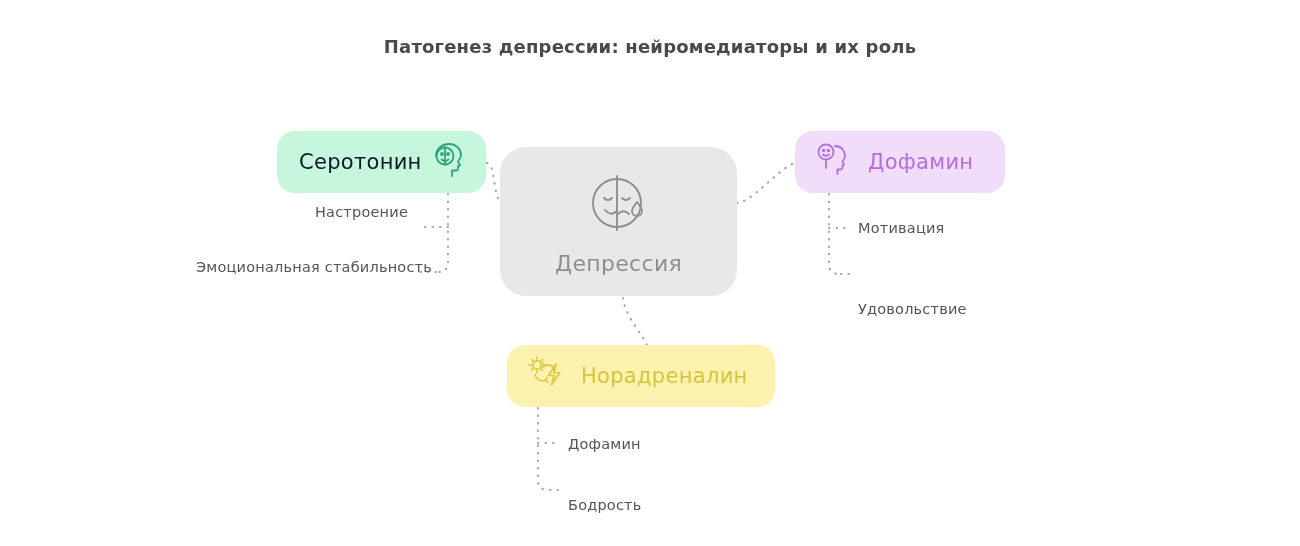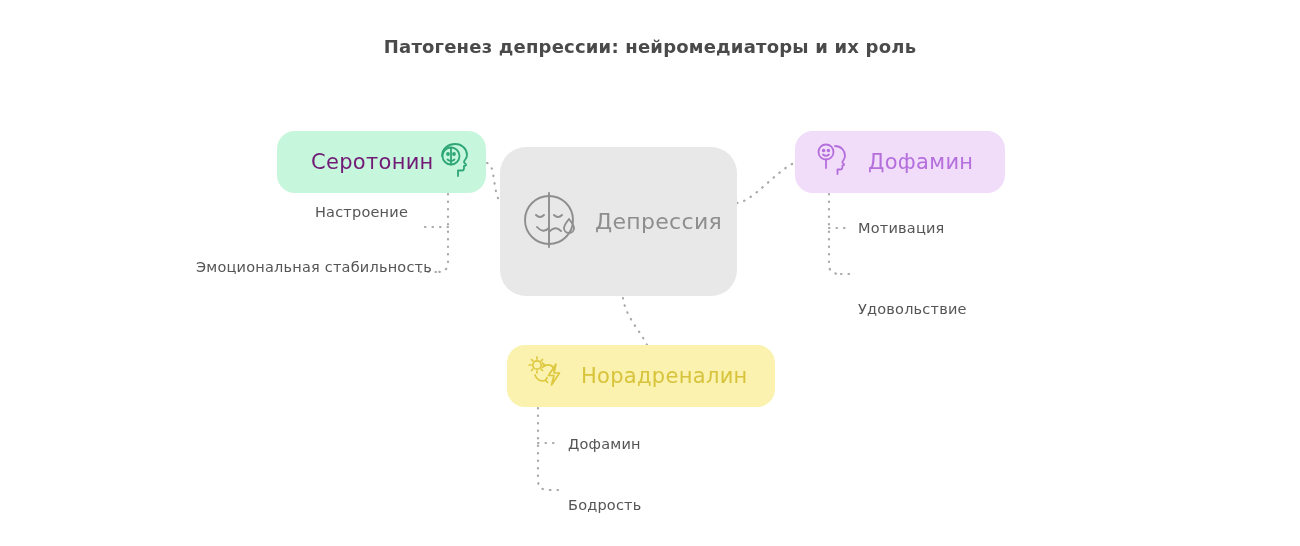--- a/index.html
+++ b/index.html
@@ -73,40 +73,40 @@
   }
 
   
   #node-center {
     left: 500px;
     top: 147px;
     width: 237px;
     height: 149px;
     background: #e8e8e8;
     border-radius: 26px;
-    flex-direction: row;
+    flex-direction: column;
     justify-content: center;
     gap: 8px;
   }
   #node-center .node-label {
     color: #8e8e8e;
     font-size: 22px;
   }
 
   
   #node-serotonin {
     left: 277px;
     top: 131px;
     width: 209px;
     height: 62px;
     background: #c6f6db;
     justify-content: space-between;
     padding: 0 18px 0 22px;
   }
-  #node-serotonin .node-label { color: #701a75; margin-left: 12px; }
+  #node-serotonin .node-label { color: #0f172a; }
 
   
   #node-dopamine {
     left: 795px;
     top: 131px;
     width: 210px;
     height: 62px;
     background: #f1dcfa;
     justify-content: flex-start;
     gap: 14px;

